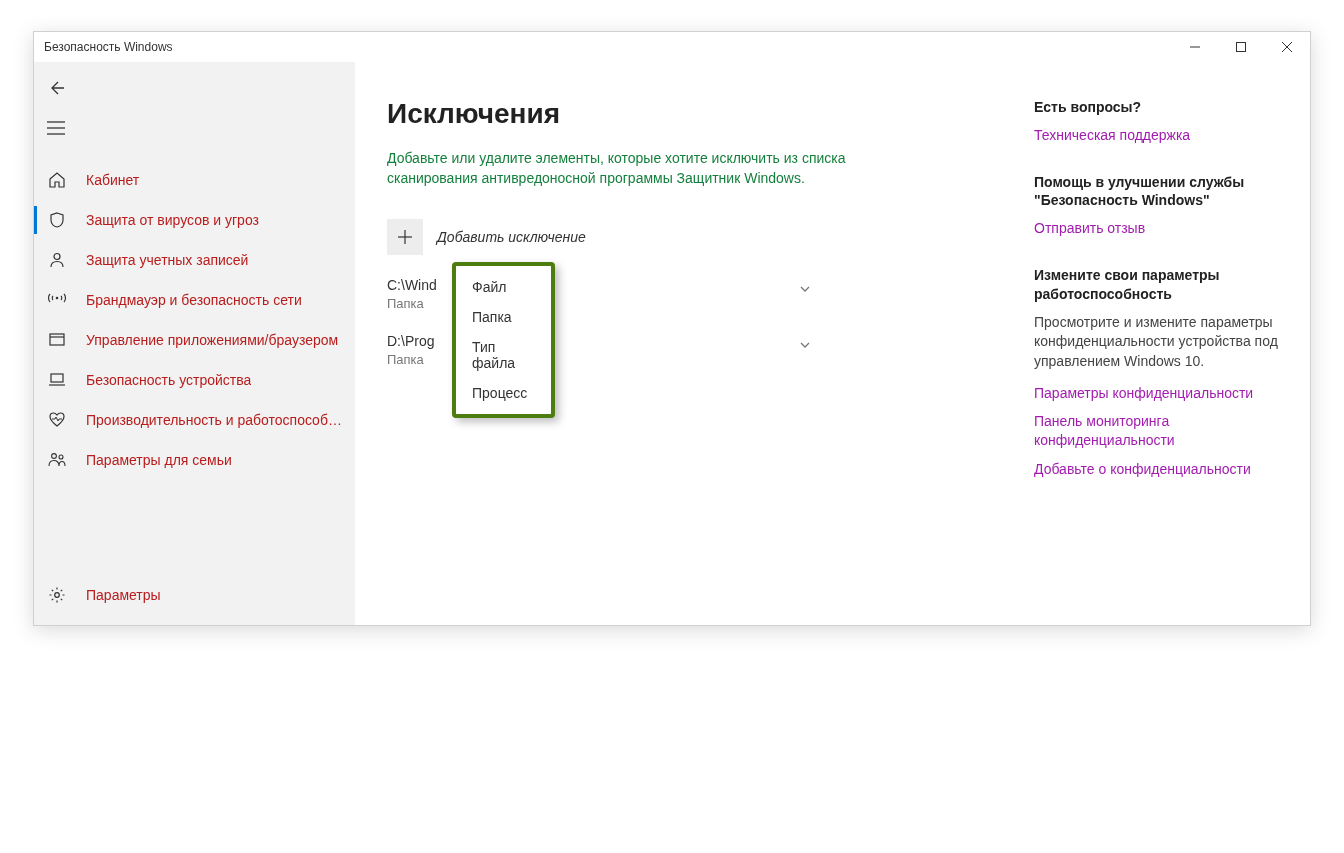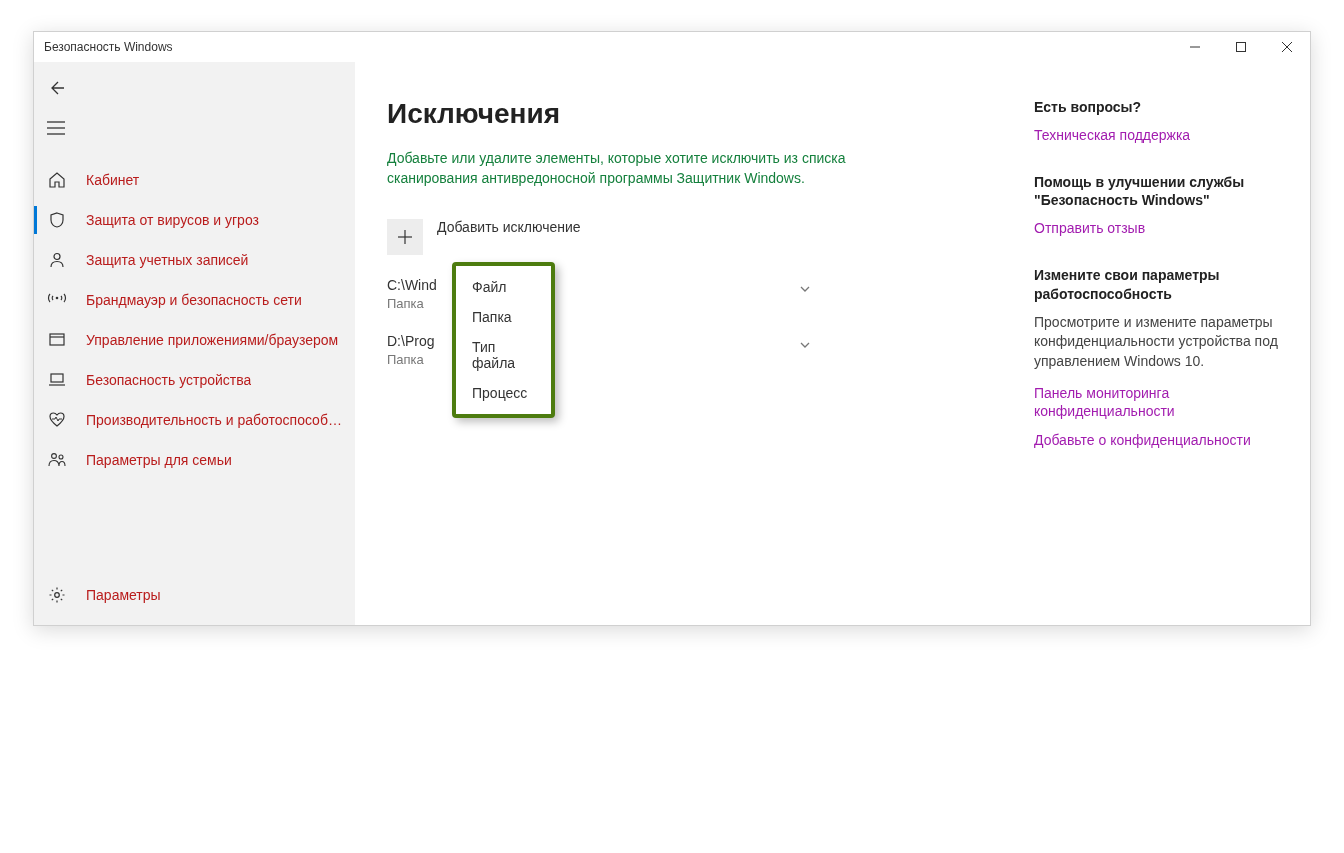--- a/index.html
+++ b/index.html
@@ -28,21 +28,21 @@
   .nav-item.active::before {
     content: ""; position: absolute; left: 0; top: 6px; bottom: 6px; width: 3px; background: #0078d7;
   }
   .nav-icon { width: 22px; height: 22px; margin-right: 18px; display: flex; align-items: center; justify-content: center; flex-shrink: 0; }
   .nav-label { white-space: nowrap; overflow: hidden; text-overflow: ellipsis; }
   .sb-bottom { padding: 6px 0 10px; }
   .main { flex: 1; display: flex; }
   .content { flex: 1; padding: 36px 0 0 0; }
   .page-title { font-size: 28px; font-weight: 600; color: #222; padding-left: 32px; margin-bottom: 18px; }
   .page-desc { font-size: 14px; color: #15803d; line-height: 1.45; padding-left: 32px; max-width: 510px; margin-bottom: 30px; }
-  .add-row { display: flex; align-items: flex-start; padding-left: 32px; margin-bottom: 22px; }
+  .add-row { display: flex; align-items: center; padding-left: 32px; margin-bottom: 22px; font-style: italic; }
   .add-btn { width: 36px; height: 36px; background: #ededed; display: flex; align-items: center; justify-content: center; margin-right: 14px; cursor: pointer; }
   .add-label { font-size: 14px; color: #333; }
   .excl-item { padding-left: 32px; margin-bottom: 22px; display: flex; align-items: flex-start; justify-content: space-between; max-width: 460px; }
   .excl-texts { display: flex; flex-direction: column; }
   .excl-path { font-size: 14px; color: #333; }
   .excl-type { font-size: 13px; color: #777; margin-top: 3px; }
   .chevron { width: 20px; height: 20px; display: flex; align-items: center; justify-content: center; color: #777; margin-top: 2px; cursor: pointer; }
   .right-pane { width: 286px; padding: 36px 24px 0 10px; }
   .right-section { margin-bottom: 28px; }
   .right-heading { font-size: 14px; font-weight: 600; color: #222; margin-bottom: 10px; line-height: 1.3; }
@@ -233,20 +233,21 @@
           <div class="right-heading">Есть вопросы?</div>
           <a class="link">Техническая поддержка</a>
         </div>
         <div class="right-section">
           <div class="right-heading">Помощь в улучшении службы "Безопасность Windows"</div>
           <a class="link">Отправить отзыв</a>
         </div>
         <div class="right-section">
           <div class="right-heading">Измените свои параметры работоспособность</div>
           <div class="right-text">Просмотрите и измените параметры конфиденциальности устройства под управлением Windows 10.</div>
+          <a class="link">Параметры конфиденциальности</a>
           <a class="link">Панель мониторинга конфиденциальности</a>
           <a class="link">Добавьте о конфиденциальности</a>
         </div>
       </div>
     </div>
   </div>
 
   <div class="dropdown">
     <div class="dropdown-item">Файл</div>
     <div class="dropdown-item">Папка</div>

